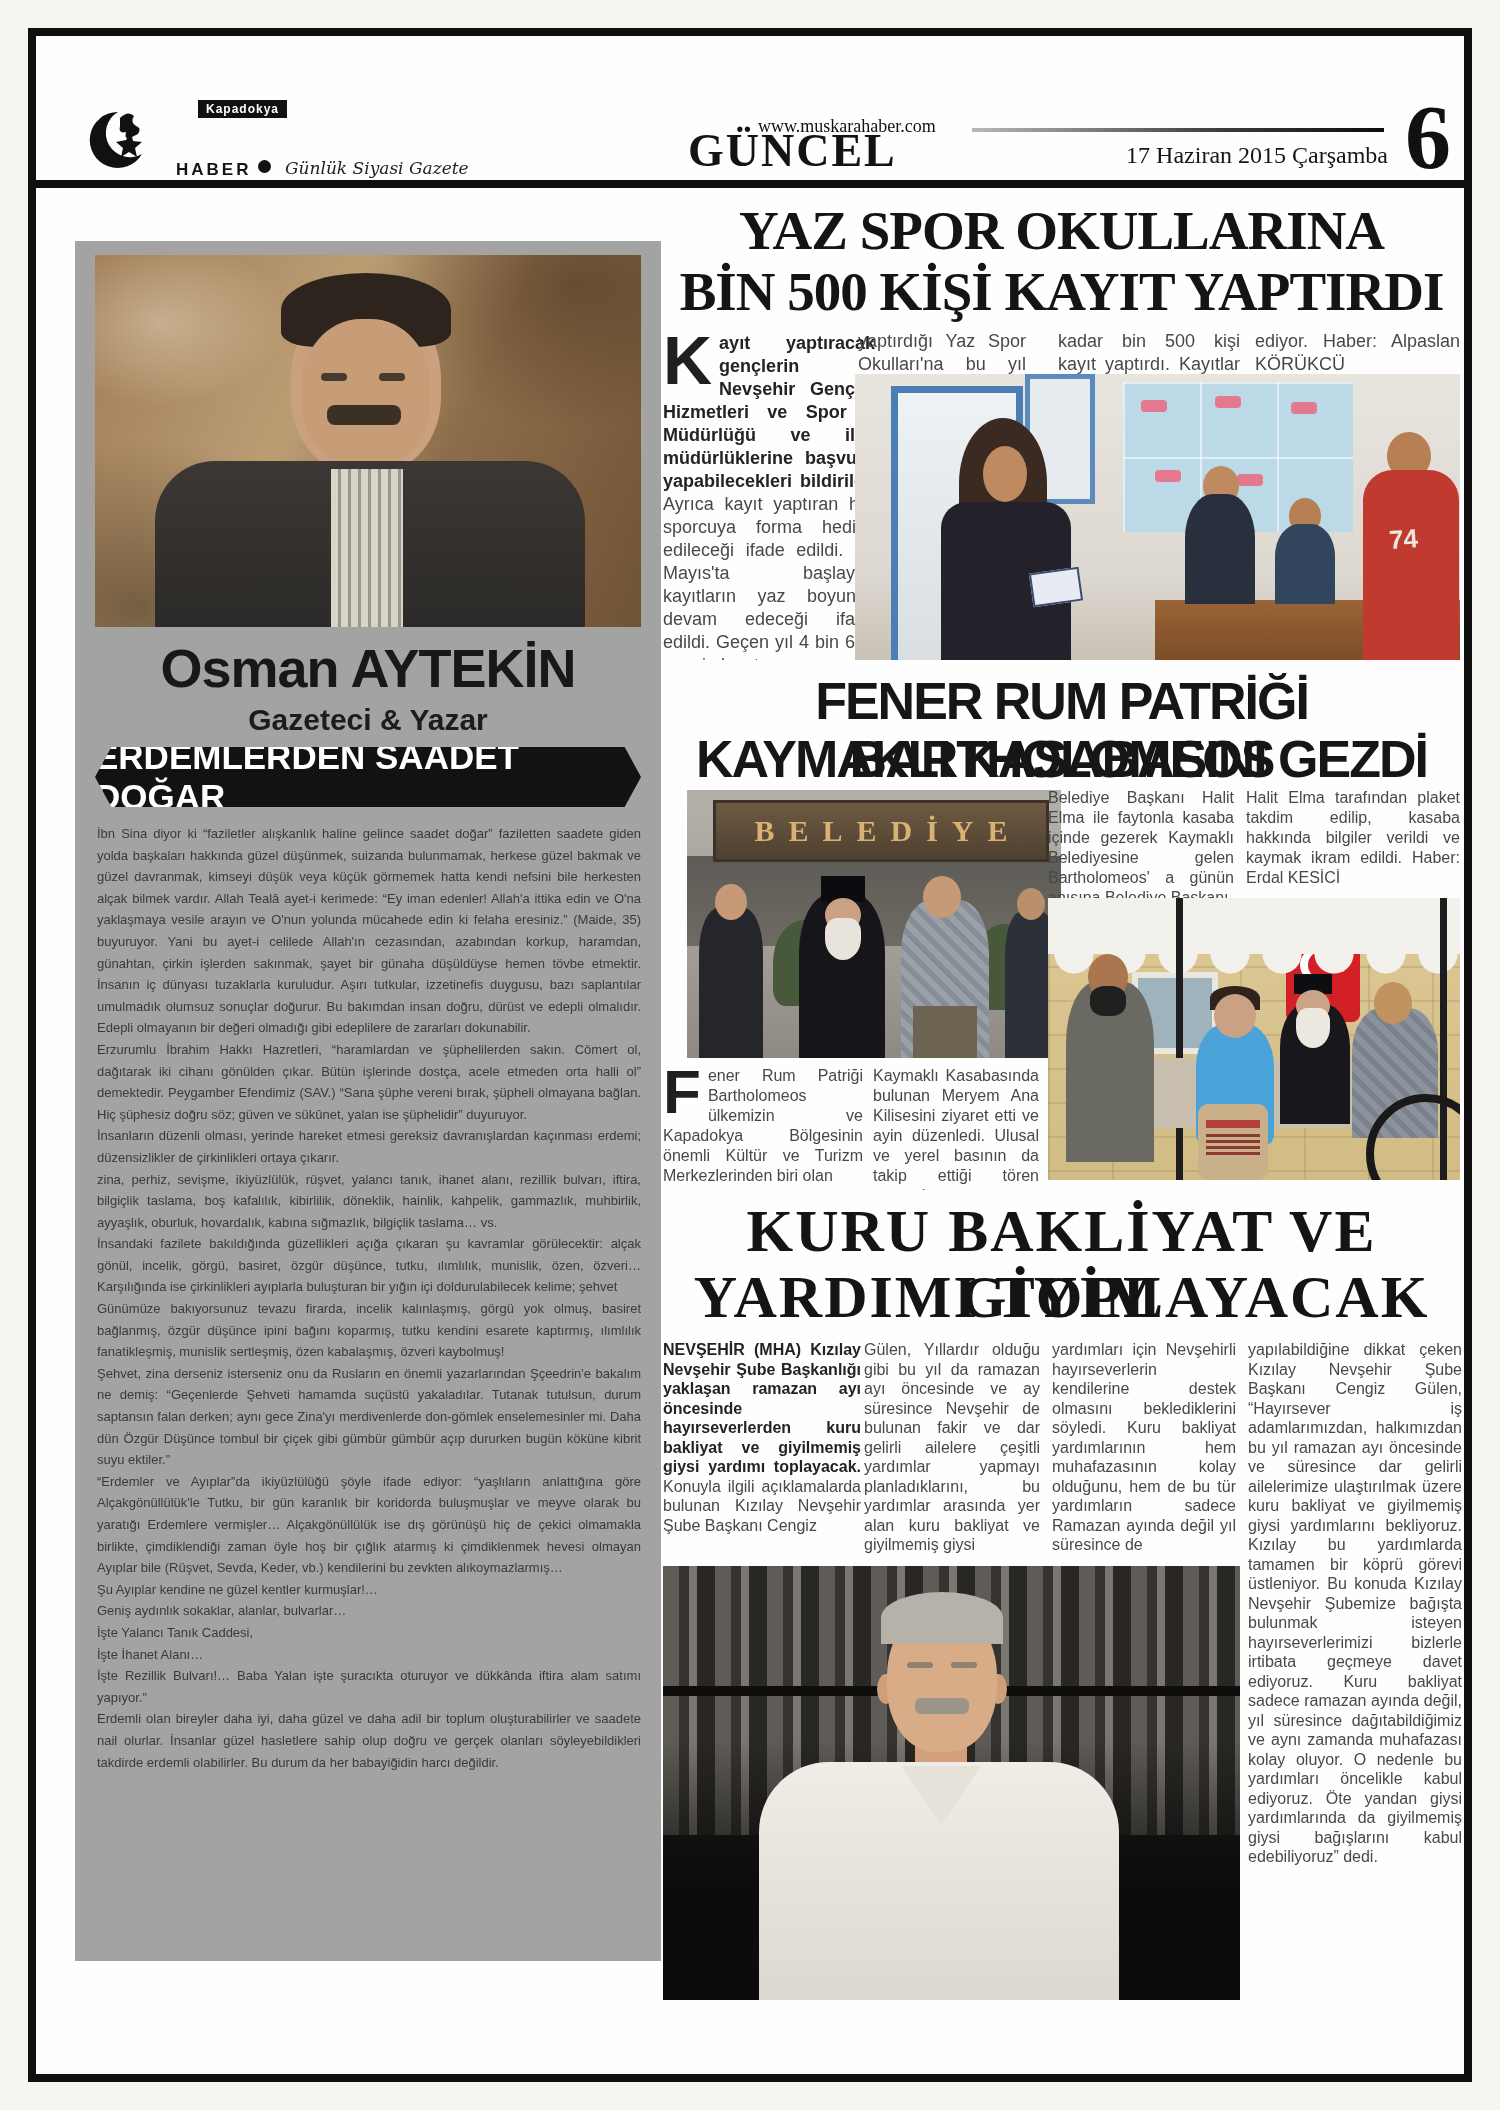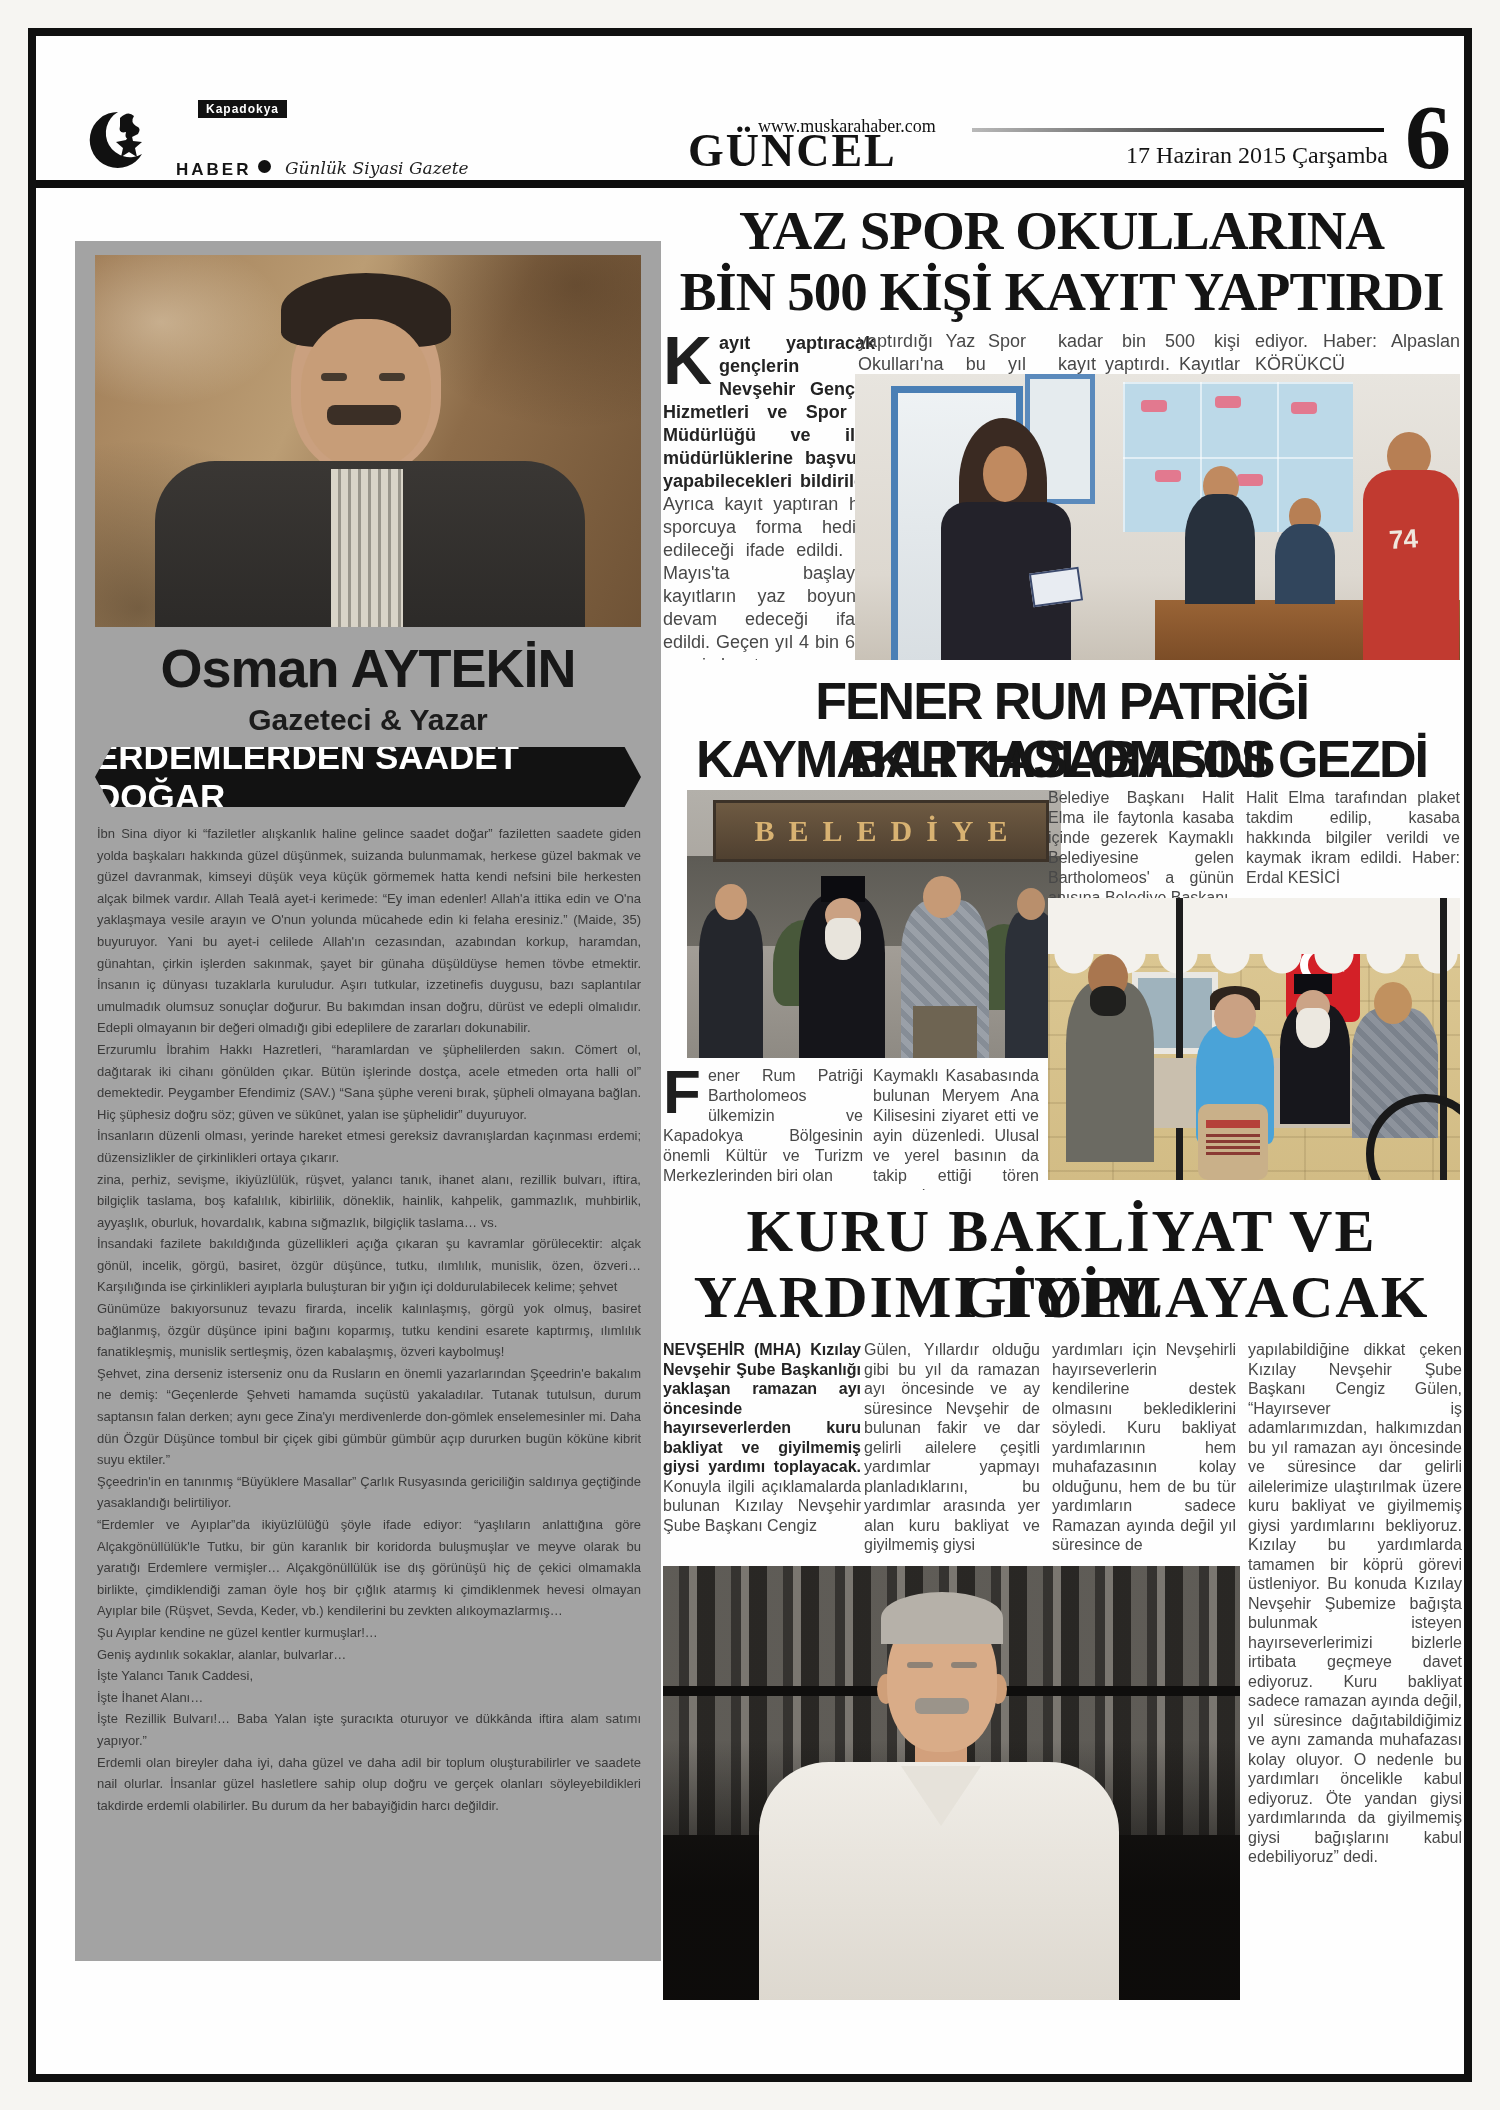--- a/index.html
+++ b/index.html
@@ -260,21 +260,20 @@
     <span>ERDEMLERDEN SAADET DOĞAR</span>
   </div>
   <div class="author-text">
     <p>İbn Sina diyor ki “faziletler alışkanlık haline gelince saadet doğar” faziletten saadete giden yolda başkaları hakkında güzel düşünmek, suizanda bulunmamak, herkese güzel bakmak ve güzel davranmak, kimseyi düşük veya küçük görmemek hatta kendi nefsini bile herkesten alçak bilmek vardır. Allah Tealâ ayet-i kerimede: “Ey iman edenler! Allah'a ittika edin ve O'na yaklaşmaya vesile arayın ve O'nun yolunda mücahede edin ki felaha eresiniz.” (Maide, 35) buyuruyor. Yani bu ayet-i celilede Allah'ın cezasından, azabından korkup, haramdan, günahtan, çirkin işlerden sakınmak, şayet bir günaha düşüldüyse hemen tövbe etmektir. İnsanın iç dünyası tuzaklarla kuruludur. Aşırı tutkular, izzetinefis duygusu, bazı saplantılar umulmadık olumsuz sonuçlar doğurur. Bu bakımdan insan doğru, dürüst ve edepli olmalıdır. Edepli olmayanın bir değeri olmadığı gibi edeplilere de zararları dokunabilir.</p>
     <p>Erzurumlu İbrahim Hakkı Hazretleri, “haramlardan ve şüphelilerden sakın. Cömert ol, dağıtarak iki cihanı gönülden çıkar. Bütün işlerinde dostça, acele etmeden orta halli ol” demektedir. Peygamber Efendimiz (SAV.) “Sana şüphe vereni bırak, şüpheli olmayana bağlan. Hiç şüphesiz doğru söz; güven ve sükûnet, yalan ise şüphelidir” duyuruyor.</p>
     <p>İnsanların düzenli olması, yerinde hareket etmesi gereksiz davranışlardan kaçınması erdemi; düzensizlikler de çirkinlikleri ortaya çıkarır.</p>
     <p>zina, perhiz, sevişme, ikiyüzlülük, rüşvet, yalancı tanık, ihanet alanı, rezillik bulvarı, iftira, bilgiçlik taslama, boş kafalılık, kibirlilik, döneklik, hainlik, kahpelik, gammazlık, muhbirlik, ayyaşlık, oburluk, hovardalık, kabına sığmazlık, bilgiçlik taslama… vs.</p>
     <p>İnsandaki fazilete bakıldığında güzellikleri açığa çıkaran şu kavramlar görülecektir: alçak gönül, incelik, görgü, basiret, özgür düşünce, tutku, ılımlılık, munislik, özen, özveri… Karşılığında ise çirkinlikleri ayıplarla buluşturan bir yığın içi doldurulabilecek kelime; şehvet</p>
     <p>Günümüze bakıyorsunuz tevazu firarda, incelik kalınlaşmış, görgü yok olmuş, basiret bağlanmış, özgür düşünce ipini bağını koparmış, tutku kendini esarete kaptırmış, ılımlılık fanatikleşmiş, munislik sertleşmiş, özen kabalaşmış, özveri kaybolmuş!</p>
     <p>Şehvet, zina derseniz isterseniz onu da Rusların en önemli yazarlarından Şçeedrin'e bakalım ne demiş: “Geçenlerde Şehveti hamamda suçüstü yakaladılar. Tutanak tutulsun, durum saptansın falan derken; aynı gece Zina'yı merdivenlerde don-gömlek enselemesinler mi. Daha dün Özgür Düşünce tombul bir çiçek gibi gümbür gümbür açıp dururken bugün köküne kibrit suyu ektiler.”</p>
-    <p>Şçeedrin'in en tanınmış “Büyüklere Masallar” Çarlık Rusyasında gericiliğin saldırıya geçtiğinde yasaklandığı belirtiliyor.</p>
     <p>“Erdemler ve Ayıplar”da ikiyüzlülüğü şöyle ifade ediyor: “yaşlıların anlattığına göre Alçakgönüllülük'le Tutku, bir gün karanlık bir koridorda buluşmuşlar ve meyve olarak bu yaratığı Erdemlere vermişler… Alçakgönüllülük ise dış görünüşü hiç de çekici olmamakla birlikte, çimdiklendiği zaman öyle hoş bir çığlık atarmış ki çimdiklenmek hevesi olmayan Ayıplar bile (Rüşvet, Sevda, Keder, vb.) kendilerini bu zevkten alıkoymazlarmış…</p>
     <p>Şu Ayıplar kendine ne güzel kentler kurmuşlar!…</p>
     <p>Geniş aydınlık sokaklar, alanlar, bulvarlar…</p>
     <p>İşte Yalancı Tanık Caddesi,</p>
     <p>İşte İhanet Alanı…</p>
     <p>İşte Rezillik Bulvarı!… Baba Yalan işte şuracıkta oturuyor ve dükkânda iftira alam satımı yapıyor.”</p>
     <p>Erdemli olan bireyler daha iyi, daha güzel ve daha adil bir toplum oluşturabilirler ve saadete nail olurlar. İnsanlar güzel hasletlere sahip olup doğru ve gerçek olanları söyleyebildikleri takdirde erdemli olabilirler. Bu durum da her babayiğidin harcı değildir.</p>
   </div>
 </div>
 

